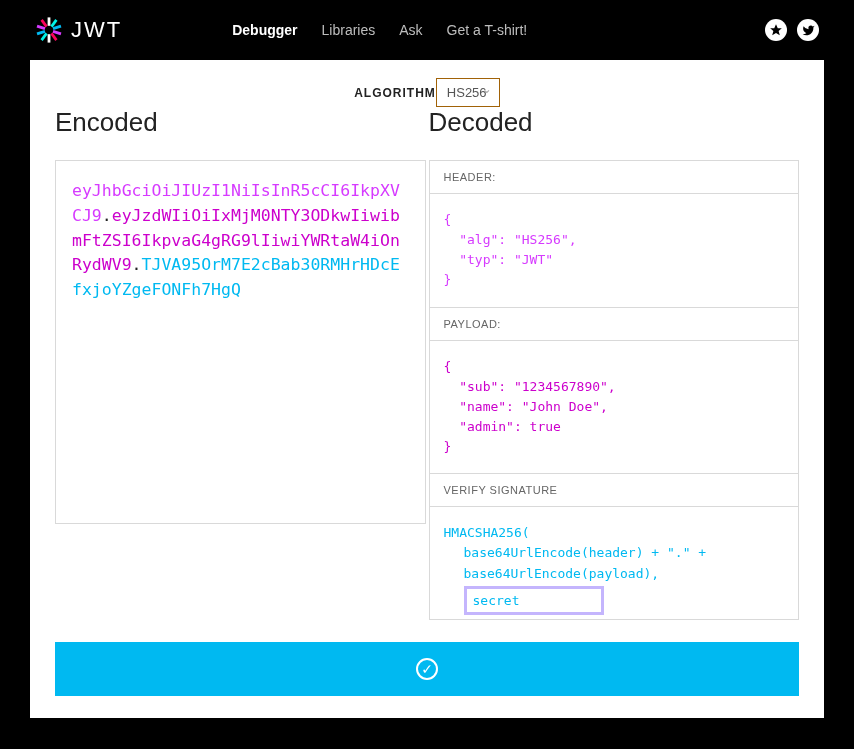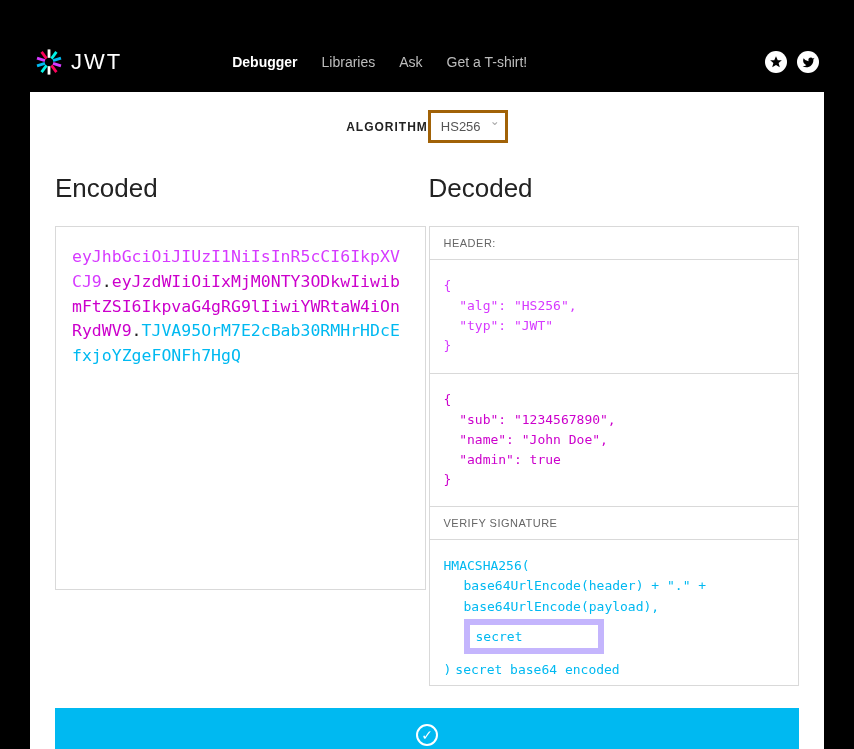--- a/index.html
+++ b/index.html
@@ -12,21 +12,20 @@
   .outer {
     background: #000;
     padding: 0 30px 20px 30px;
   }
   .topbar {
     display: flex;
     align-items: center;
     height: 60px;
     background: #000;
     padding: 0 5px;
-    margin-top: 32px;
   }
   .logo {
     display: flex;
     align-items: center;
     gap: 8px;
   }
   .logo-mark {
     width: 28px;
     height: 28px;
   }
@@ -69,31 +68,30 @@
     cursor: pointer;
   }
   .content {
     background: #fff;
     padding: 18px 25px 22px 25px;
   }
   .algo-row {
     display: flex;
     justify-content: center;
     align-items: center;
-    margin-bottom: 30px;
   }
   .algo-label {
     font-size: 12px;
     font-weight: 700;
     letter-spacing: 1px;
     color: #222;
   }
   .algo-select {
-    border: 3px solid #a16207;
-    padding: 6px 24px 6px 10px;
+    border: 1px solid #a16207;
+    padding: 6px 12px 6px 10px;
     font-size: 13px;
     color: #555;
     background: #fff;
     position: relative;
     appearance: none;
   }
   .select-wrap {
     position: relative;
   }
   .select-wrap::after {
@@ -149,21 +147,21 @@
     padding: 16px 14px;
     font-family: Menlo, Consolas, monospace;
     font-size: 13px;
     line-height: 1.55;
   }
   .json-header { color: #d63aff; }
   .json-payload { color: #cc00cc; }
   .sig-body { color: #00b9f1; }
   .sig-indent { padding-left: 20px; }
   .secret-input {
-    border: 6px solid #c4b5fd;
+    border: 3px solid #c4b5fd;
     padding: 4px 6px;
     font-family: Menlo, Consolas, monospace;
     font-size: 13px;
     color: #00b9f1;
     width: 140px;
     margin: 2px 0;
   }
   .checkbox-row {
     display: flex;
     align-items: center;
@@ -263,20 +261,21 @@
 
           <div class="section">
             <div class="section-label">HEADER:</div>
             <pre class="section-body json-header">{
   "alg": "HS256",
   "typ": "JWT"
 }</pre>
           </div>
 
           <div class="section">
+            <div class="section-label">PAYLOAD:</div>
             <pre class="section-body json-payload">{
   "sub": "1234567890",
   "name": "John Doe",
   "admin": true
 }</pre>
           </div>
 
           <div class="section" style="flex:1;">
             <div class="section-label">VERIFY SIGNATURE</div>
             <div class="section-body sig-body">

